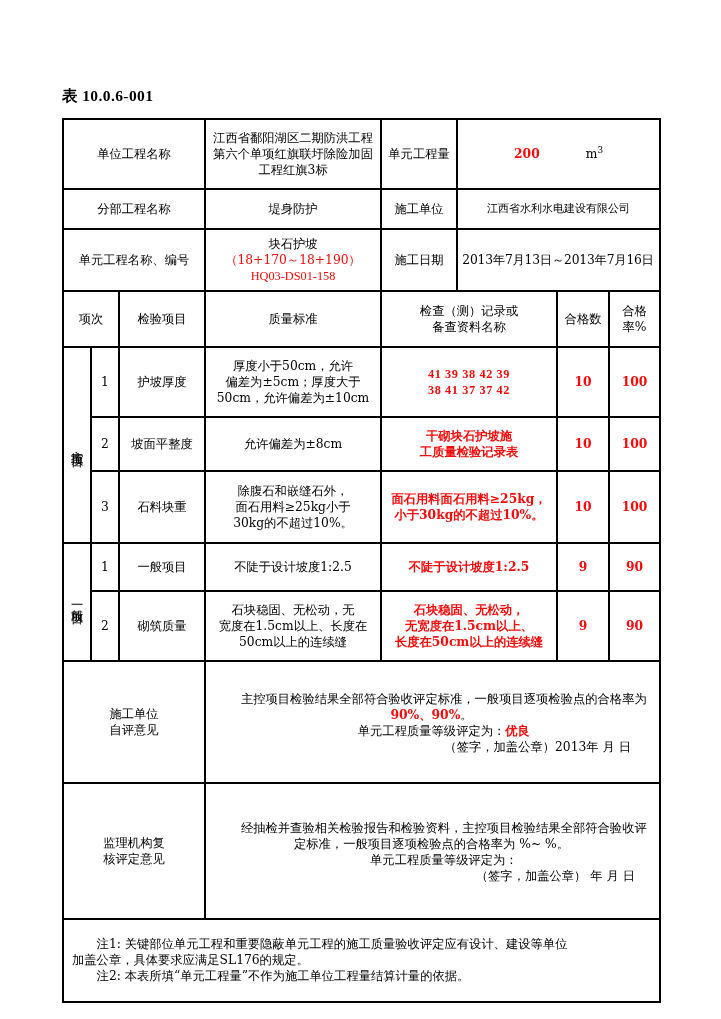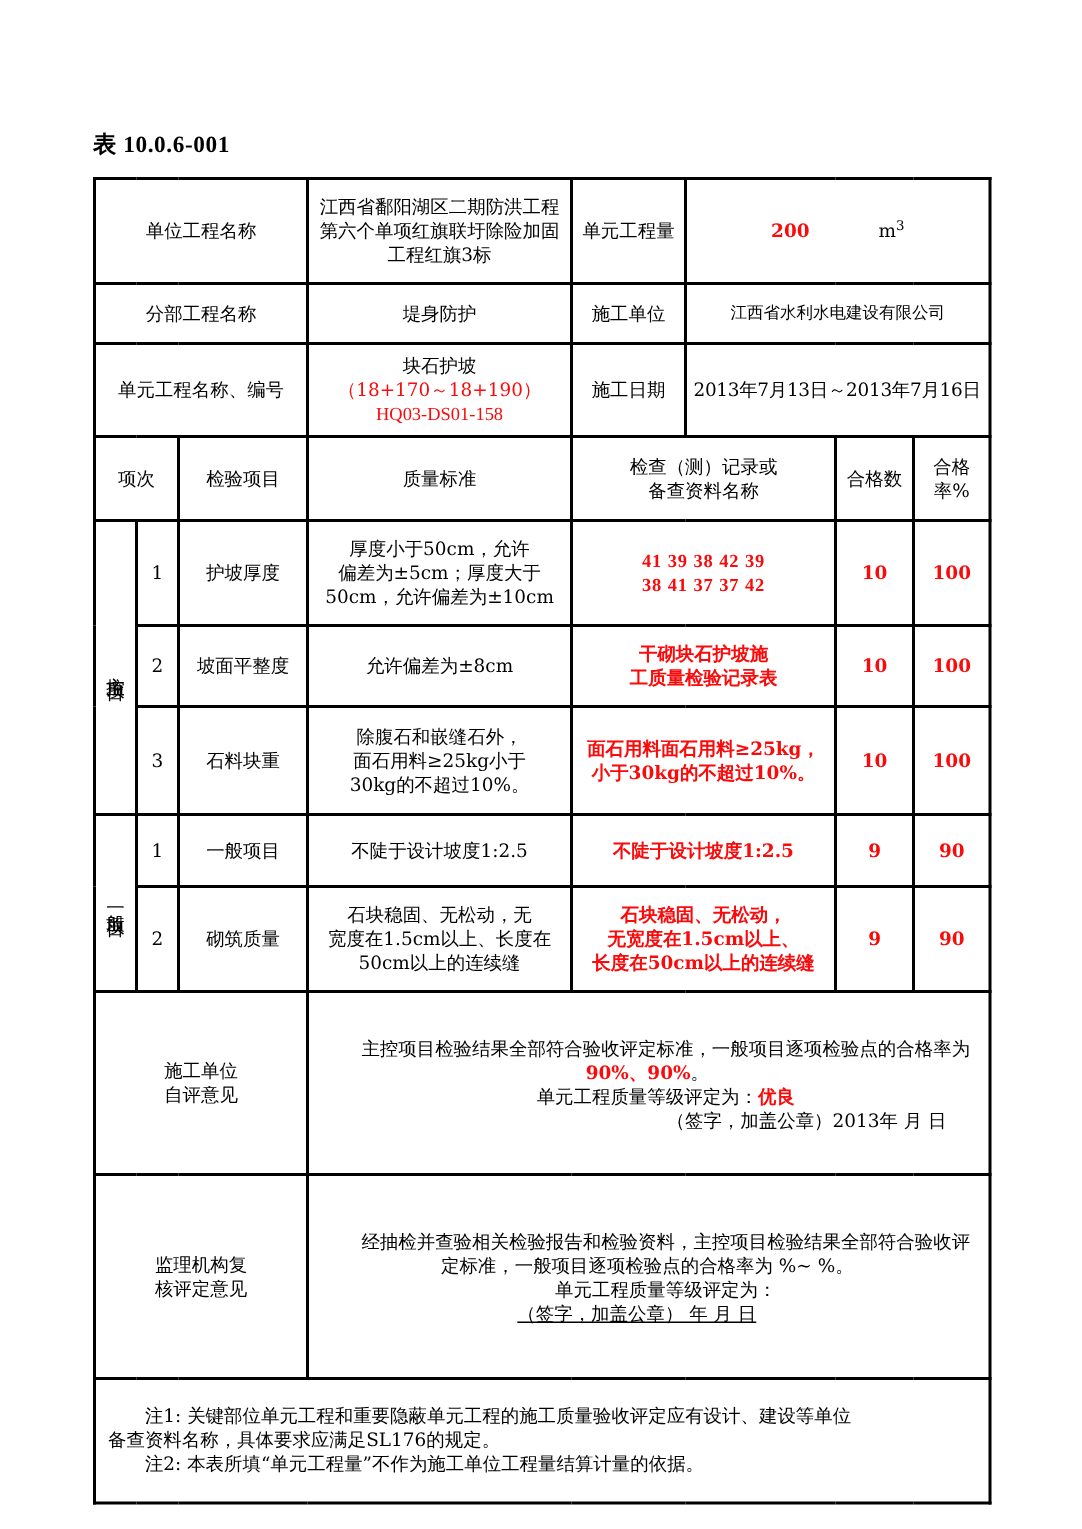--- a/index.html
+++ b/index.html
@@ -98,24 +98,23 @@
     font-size: 12.4px;
   }
   .opinion-body p { margin: 0; }
   .indent { text-indent: 2em; }
   .sign-line {
     text-align: right;
     margin-top: 26px;
     padding-right: 18px;
   }
   .sign-line2 {
-    text-align: center;
+    text-align: right;
     margin-top: 44px;
     padding-right: 14px;
-    text-decoration: underline;
   }
   .label-cell {
     line-height: 1.55;
     font-size: 12.6px;
   }
 
   
   .notes {
     text-align: left !important;
     padding: 5px 8px 6px 8px !important;
@@ -307,20 +306,20 @@
       <td colspan="5" class="opinion-body">
         <p class="indent">经抽检并查验相关检验报告和检验资料，主控项目检验结果全部符合验收评定标准，一般项目逐项检验点的合格率为  %~    %。</p>
         <p class="indent">单元工程质量等级评定为：</p>
         <p class="sign-line2">（签字，加盖公章）      年  月  日</p>
       </td>
     </tr>
 
     <tr>
       <td colspan="8" class="notes" style="height:70px">
         <p class="indent">注1: 关键部位单元工程和重要隐蔽单元工程的施工质量验收评定应有设计、建设等单位</p>
-        <p>备查资料名称，具体要求应满足SL176的规定。</p>
+        <p>加盖公章，具体要求应满足SL176的规定。</p>
         <p class="indent">注2:  本表所填“单元工程量”不作为施工单位工程量结算计量的依据。</p>
       </td>
     </tr>
 
   </tbody>
     </table>
 </div>
 
 </body></html>

